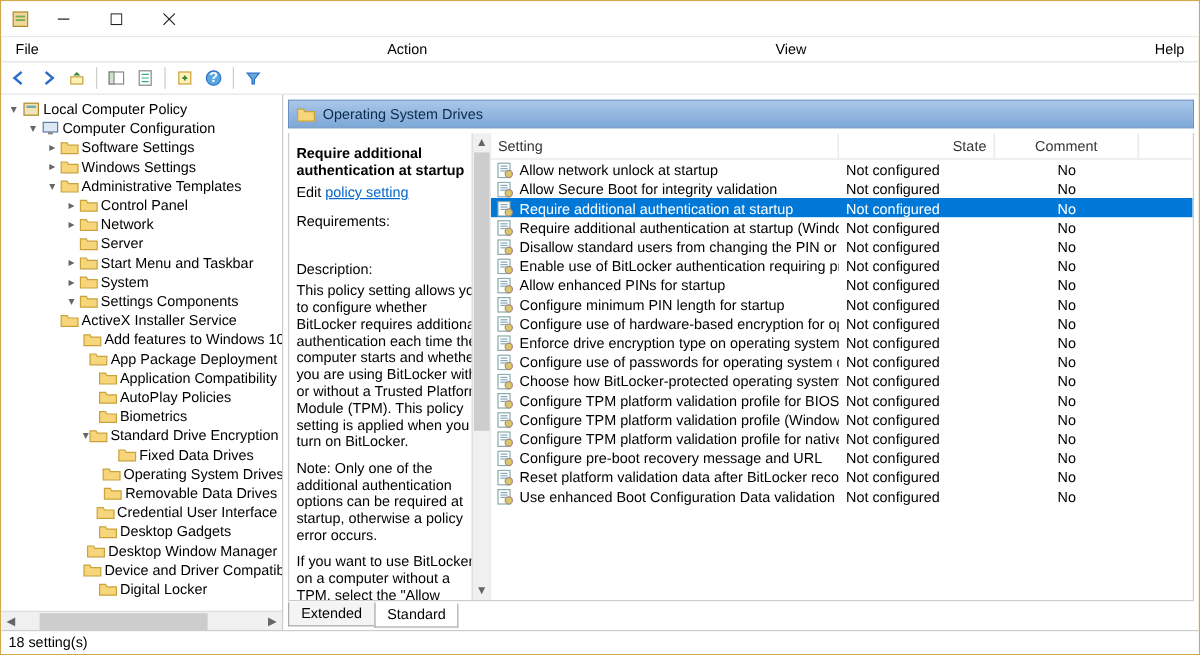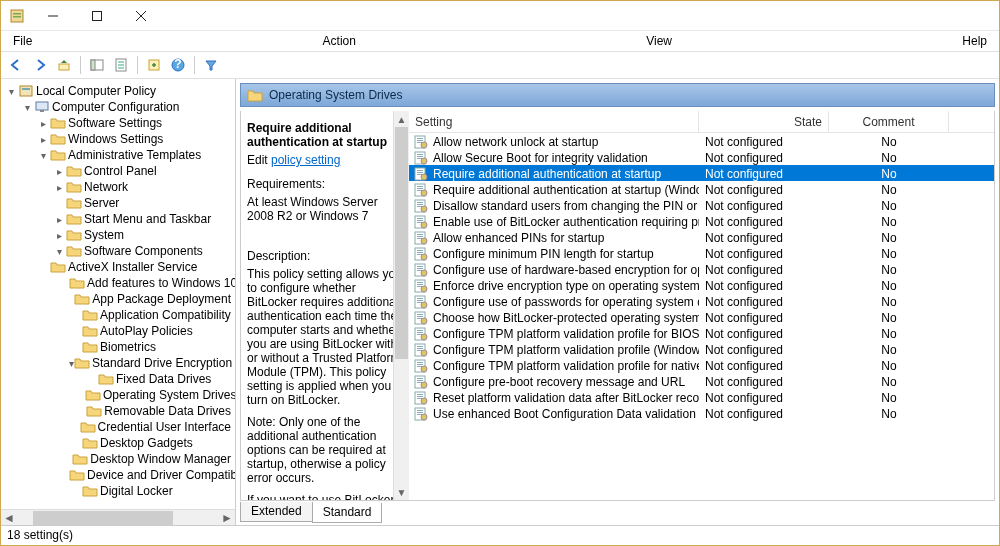--- a/index.html
+++ b/index.html
@@ -234,21 +234,21 @@
           </span>
           <span class="lb">System</span>
         </div>
         <div class="tree-row" style="padding-left: 52px;">
           <span class="tw">▾</span>
           <span class="ic">
             <svg width="16" height="14">
               <path d="M1 3 L6 3 L7 5 L15 5 L15 12 L1 12 Z" fill="#f7d67b" stroke="#c9a23a"></path>
             </svg>
           </span>
-          <span class="lb">Software Components</span>
+          <span class="lb">Settings Components</span>
         </div>
         <div class="tree-row" style="padding-left: 36px;">
           <span class="tw"></span>
           <span class="ic">
             <svg width="16" height="14">
               <path d="M1 3 L6 3 L7 5 L15 5 L15 12 L1 12 Z" fill="#f7d67b" stroke="#c9a23a"></path>
             </svg>
           </span>
           <span class="lb">ActiveX Installer Service</span>
         </div>
@@ -394,21 +394,20 @@
           </svg>
         </span>
       <span style="font-weight:400;color:#0b2a4a">Operating System Drives</span>
     </div>
     <div class="content">
 
       <div class="desc">
         <p><b>Require additional authentication at startup</b></p>
         <p><span>Edit </span><a href="#">policy setting</a></p>
         <p style="margin-top:10px">Requirements:</p>
-        <p>At least Windows Server 2008 R2 or Windows 7</p>
         <p style="margin-top:26px">Description:</p>
         <p>This policy setting allows you to configure whether BitLocker requires additional authentication each time the computer starts and whether you are using BitLocker with or without a Trusted Platform Module (TPM). This policy setting is applied when you turn on BitLocker.</p>
         <p style="margin-top:8px">Note: Only one of the additional authentication options can be required at startup, otherwise a policy error occurs.</p>
         <p style="margin-top:8px">If you want to use BitLocker on a computer without a TPM, select the "Allow BitLocker without a compatible TPM" check box. In this mode either a password or a USB drive is required for start-up. When using a startup key, the key information used to encrypt the</p>
       </div>
 
       <div class="listwrap">
         <div class="listhdr">
           <div class="col" style="width:290px">Setting</div>
           <div class="col" style="width:130px;text-align:right">State</div>

